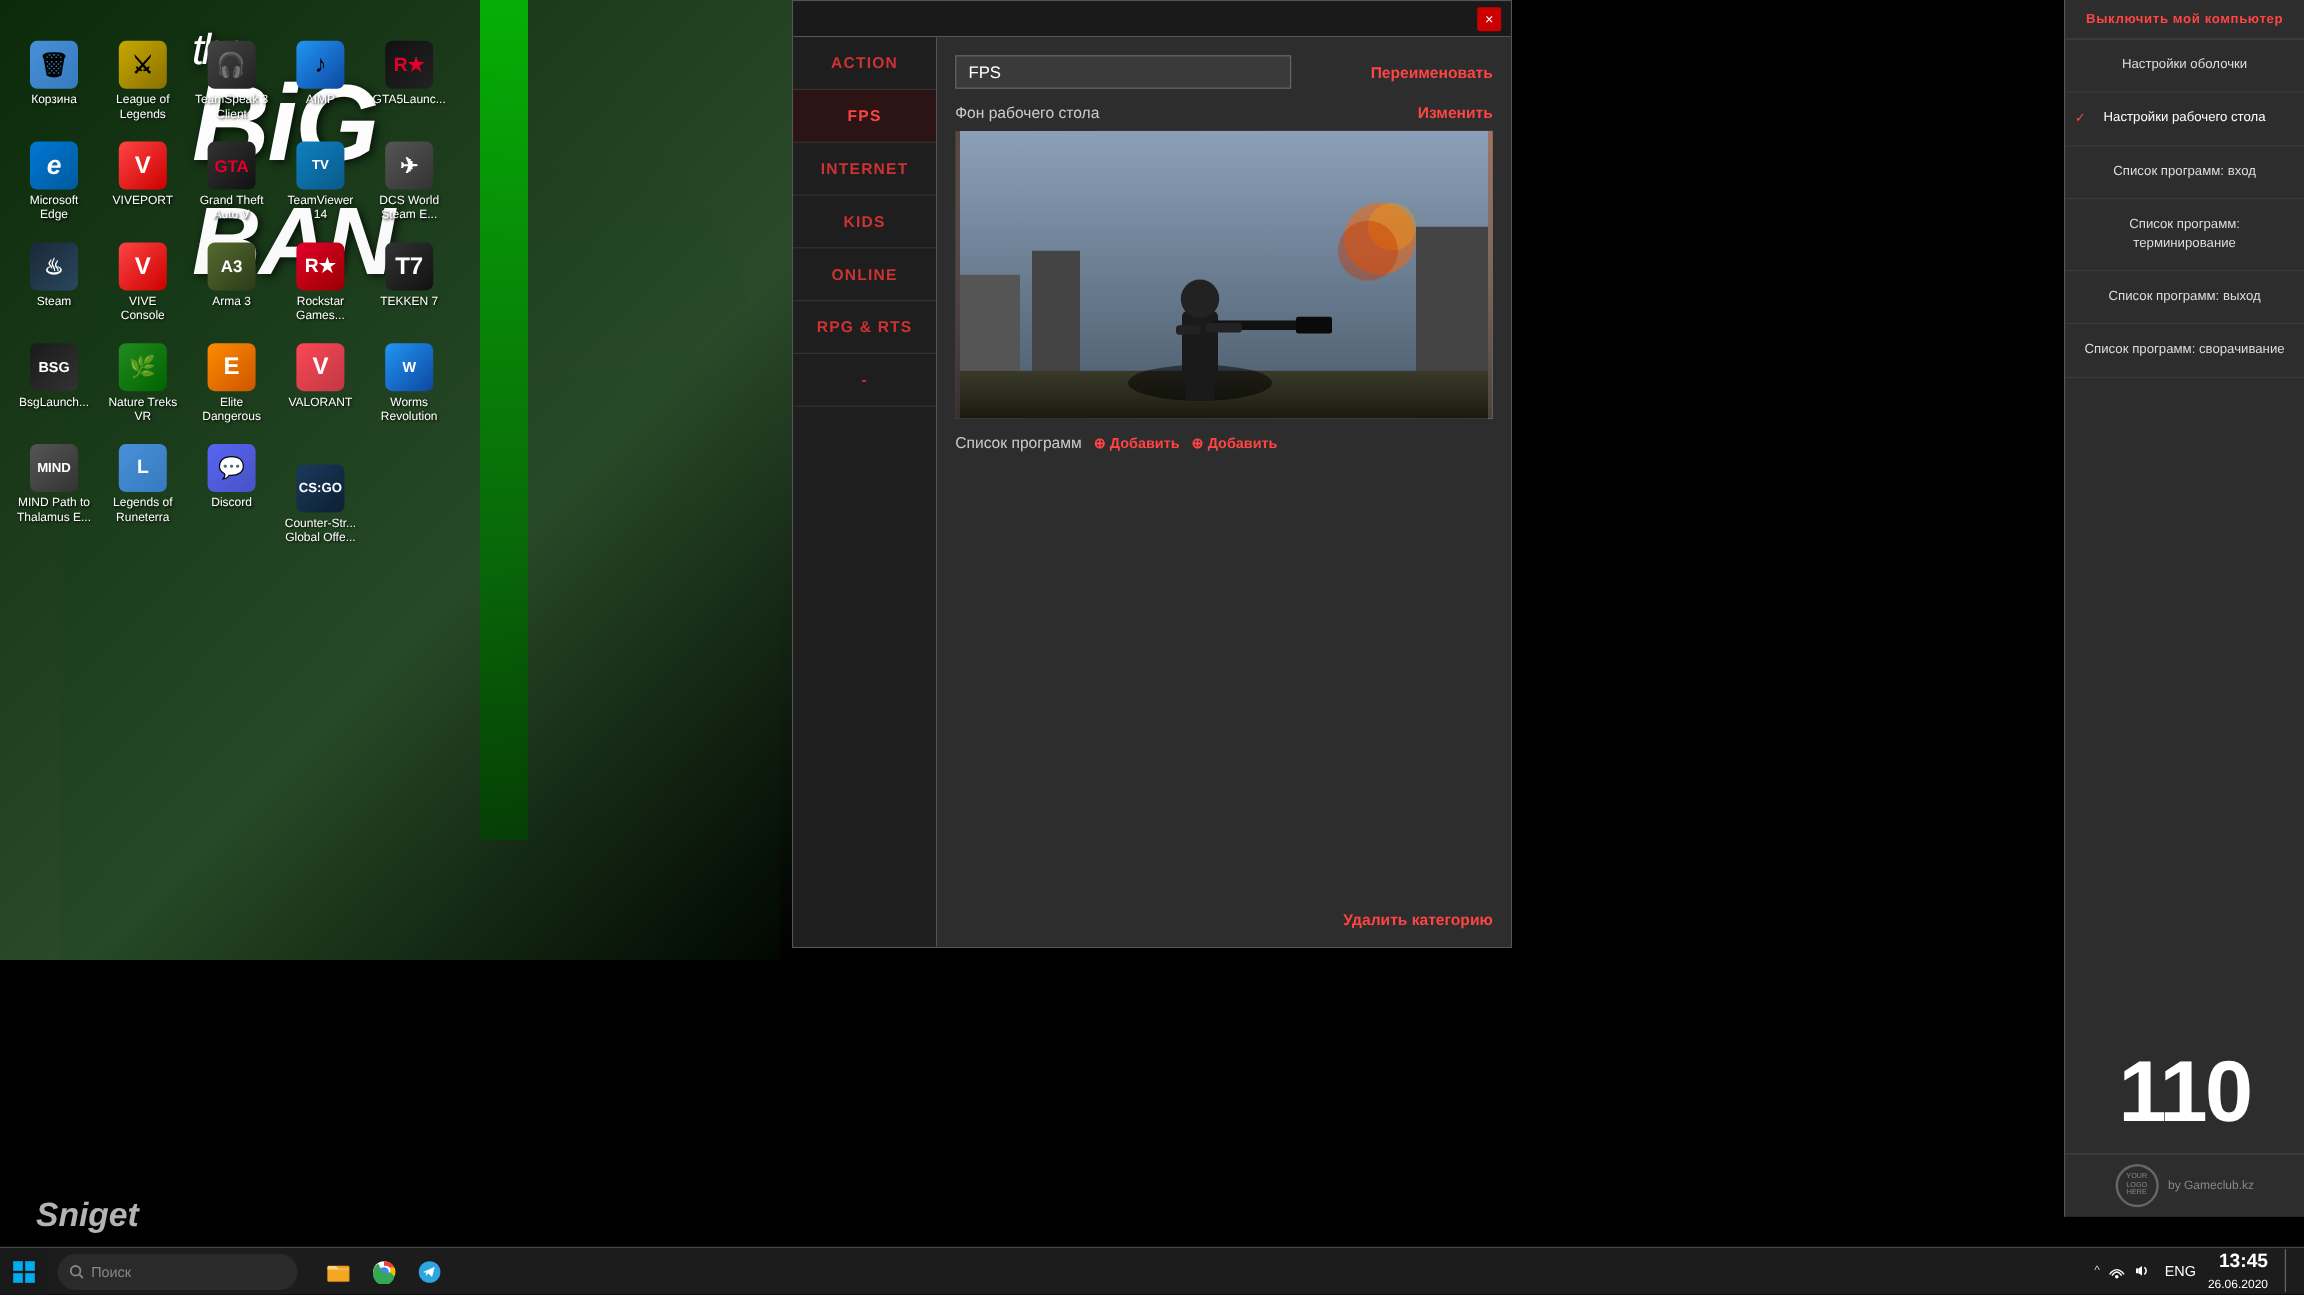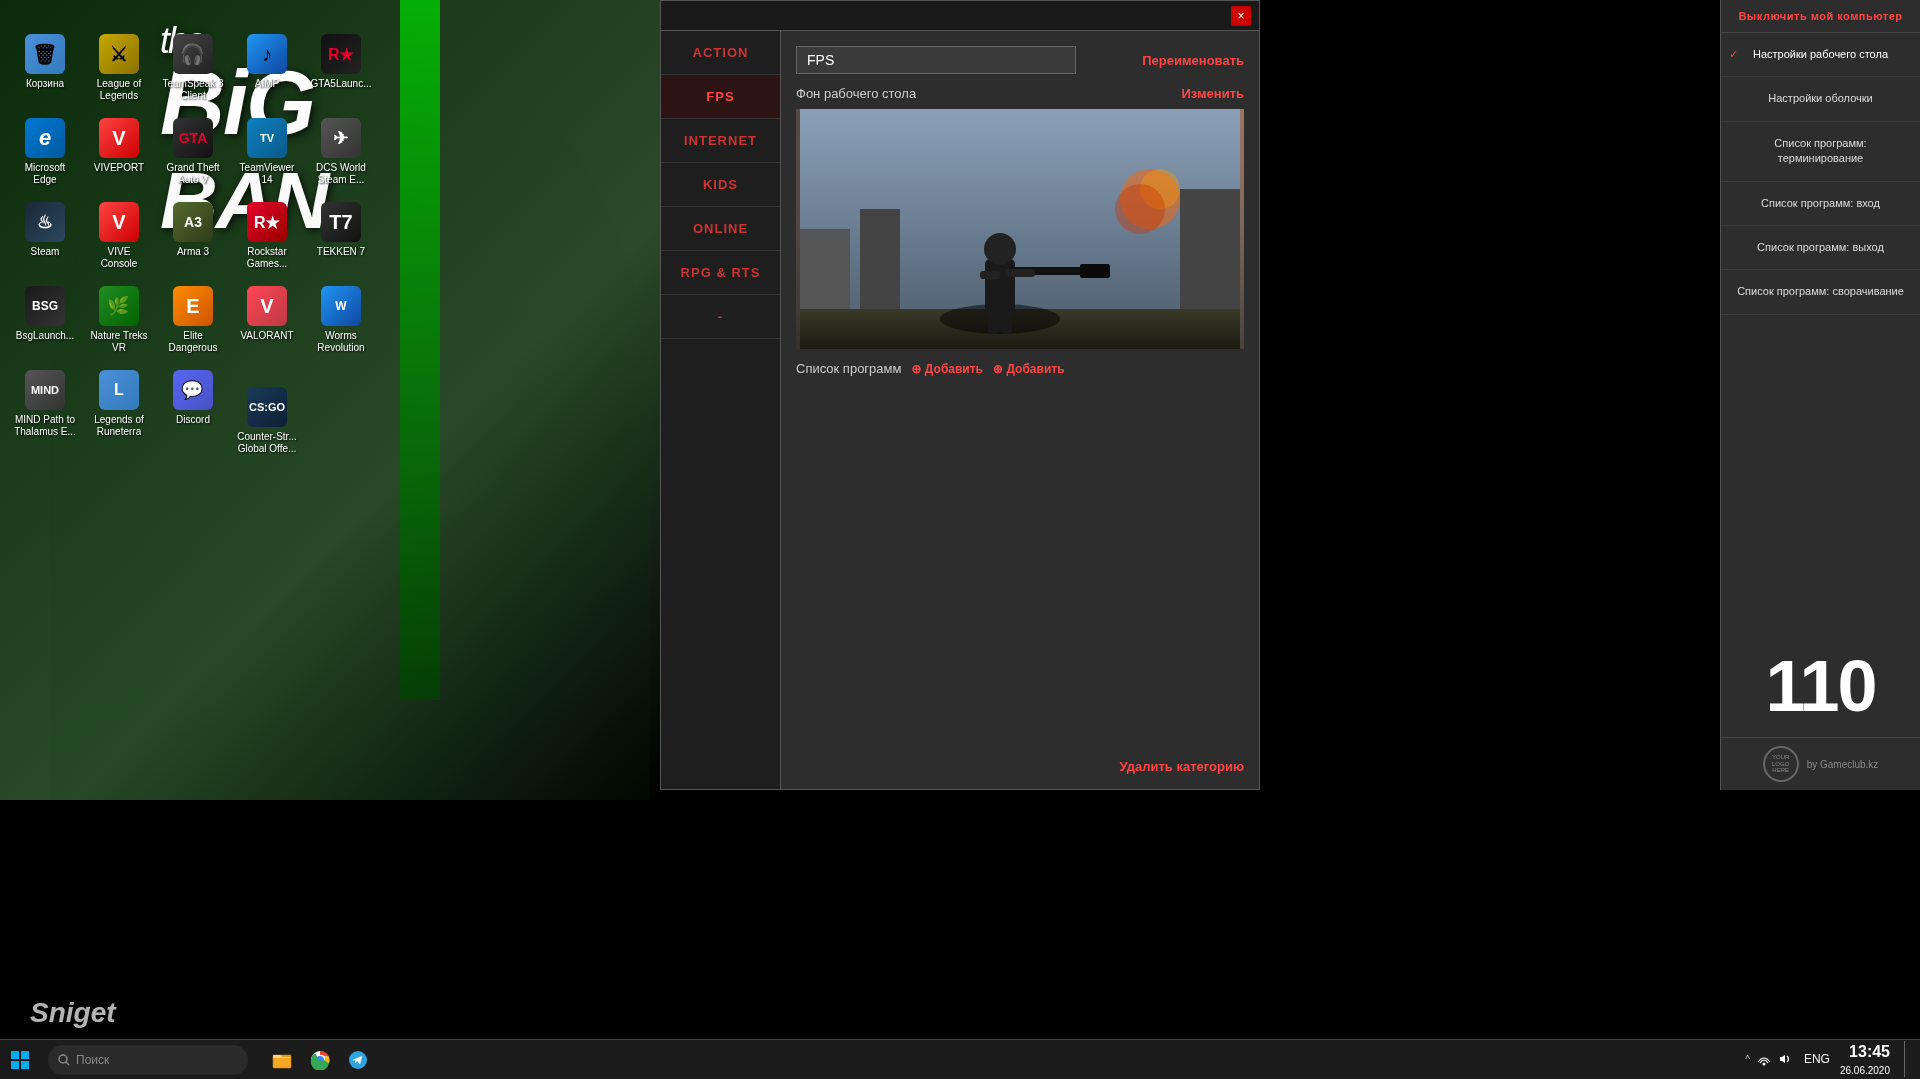--- a/index.html
+++ b/index.html
@@ -737,27 +737,27 @@
             <span>⊕</span>
             <span>Добавить</span>
           </span>
         </div>
       </div>
 
       <div id="delete-category-btn">Удалить категорию</div>
     </div>
   </div>
 
-  <div id="settings-panel" style="position:absolute;right:0;top:0;width:200px;height:790px;background:#2d2d2d;border-left:1px solid #555;display:flex;flex-direction:column;">
+  <div id="settings-panel" style="position:absolute;right:0;top:0;width:200px;height:1014px;background:#2d2d2d;border-left:1px solid #555;display:flex;flex-direction:column;">
     <div id="settings-title" style="color:#ff4444;font-size:11px;text-align:center;padding:10px 8px;font-weight:bold;border-bottom:1px solid #444;">Выключить мой компьютер</div>
 
+    <div class="settings-item">Настройки оболочки</div>
     <div class="settings-item active-item">Настройки рабочего стола</div>
-    <div class="settings-item">Настройки оболочки</div>
+    <div class="settings-item">Список программ: вход</div>
     <div class="settings-item">Список программ: терминирование</div>
-    <div class="settings-item">Список программ: вход</div>
     <div class="settings-item">Список программ: выход</div>
     <div class="settings-item">Список программ: сворачивание</div>
 
 
     <div style="margin-top:auto;">
       <div id="settings-number" style="color:white;font-size:72px;font-weight:900;text-align:center;padding:10px;letter-spacing:-2px;">110</div>
       <div id="settings-brand" style="display:flex;align-items:center;justify-content:center;gap:8px;padding:8px;border-top:1px solid #444;">
         <div class="brand-circle" style="width:36px;height:36px;border:2px solid #666;border-radius:50%;display:flex;align-items:center;justify-content:center;font-size:6px;color:#888;text-align:center;line-height:1.1;">YOUR LOGO HERE</div>
         <div class="brand-text" style="color:#888;font-size:10px;">by Gameclub.kz</div>
       </div>

